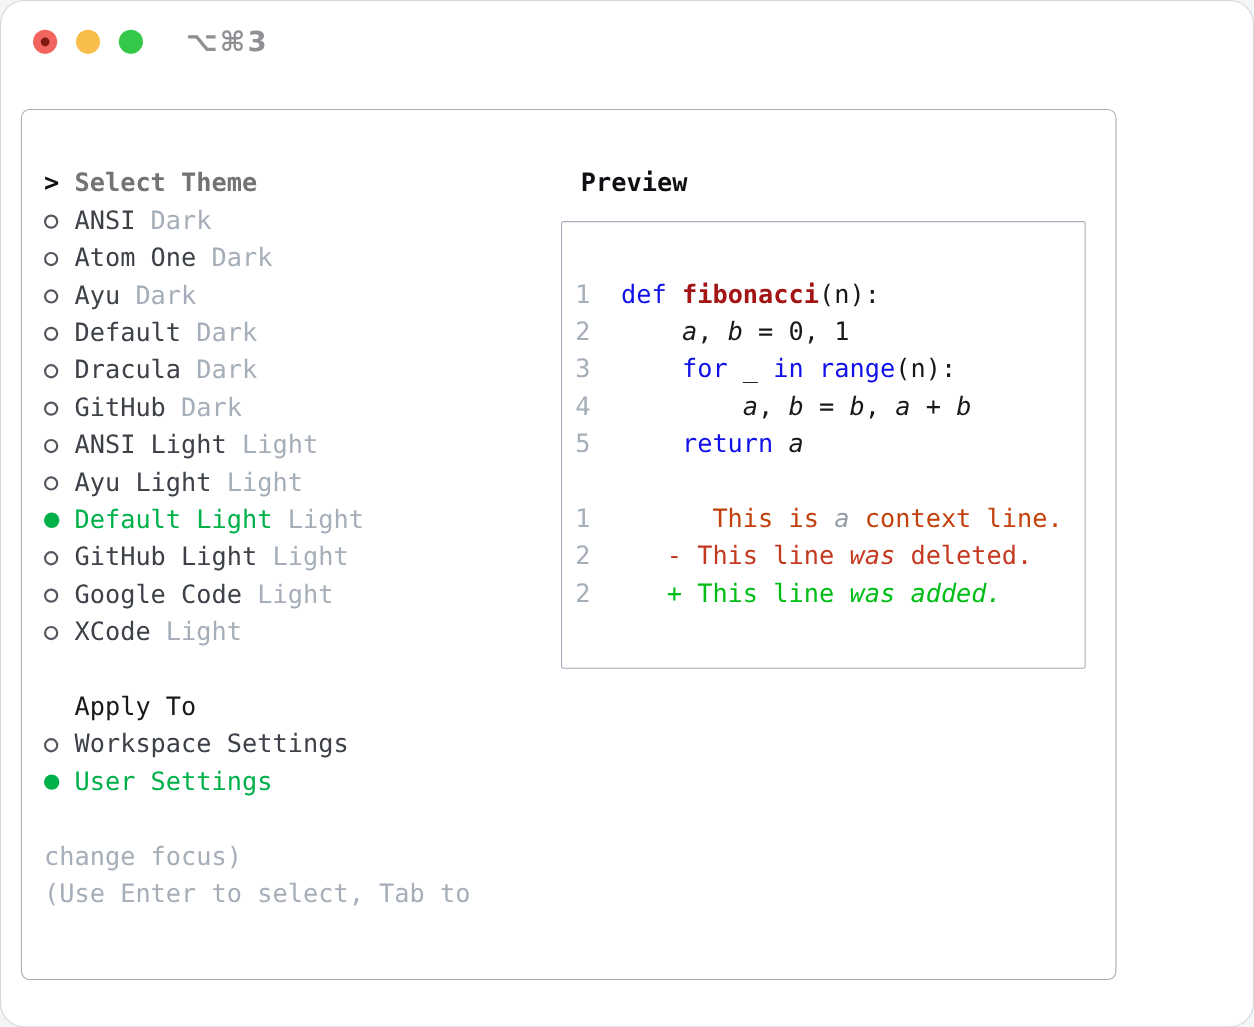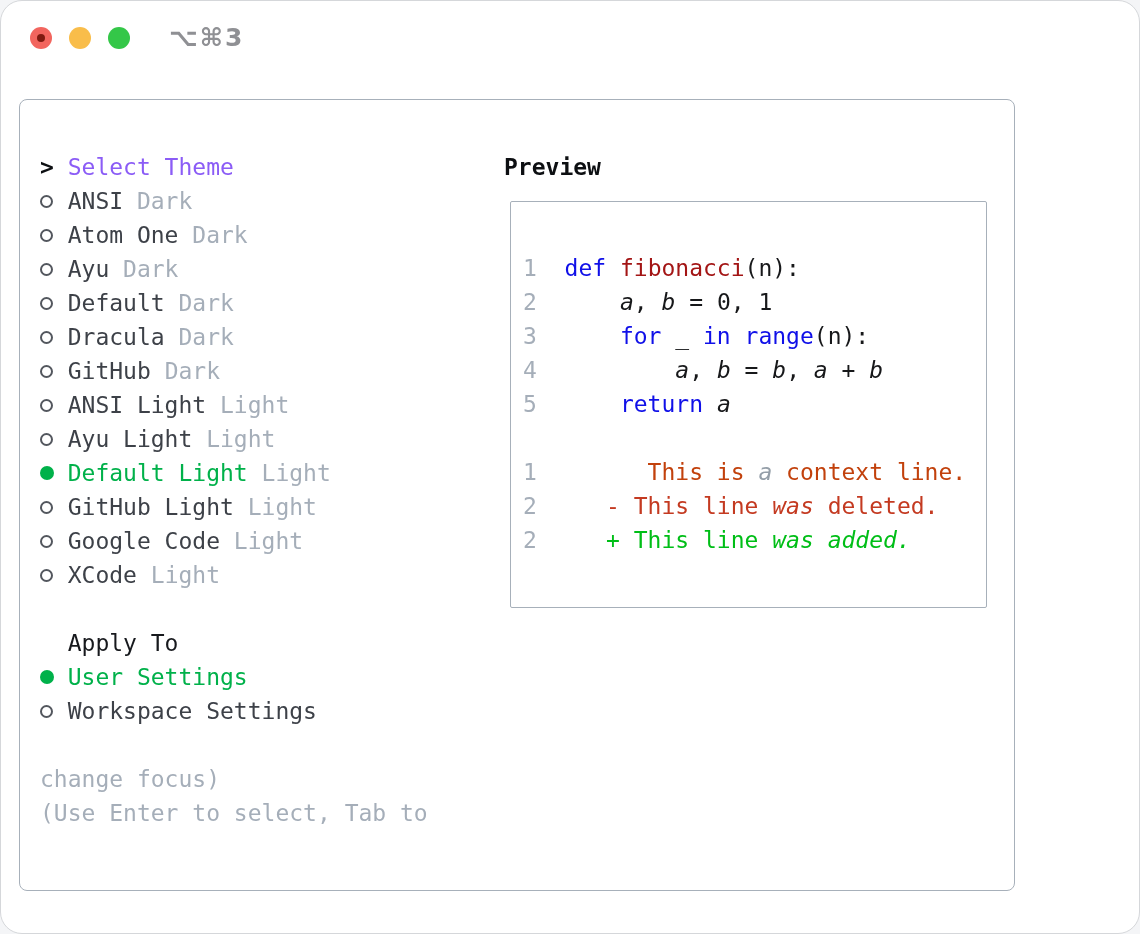--- a/index.html
+++ b/index.html
@@ -35,39 +35,39 @@
   
   .left-col{ position:absolute; left:20px; top:50px; font-size:23px; }
   .row{ height:34px; display:flex; align-items:center; white-space:pre; }
   .marker{ width:2ch; display:flex; align-items:center; flex:none; }
   .circle{ width:13px; height:13px; border:2px solid #53575e; border-radius:50%; }
   .selected .circle{ width:14px; height:14px; border:none; background:var(--accent-green); }
   .label{ color:var(--text-dark); }
   .suffix{ color:var(--muted-gray); margin-left:1ch; }
   .selected .label{ color:var(--accent-green); }
   .row-header .marker{ font-weight:bold; color:#0d0f12; }
-  .row-header .label{ font-weight:normal; color:#8b5cf6; }
+  .row-header .label{ font-weight:bold; color:#737373; }
   .row-subheader .label{ color:#17191d; }
   .spacer{ height:34px; }
   .help{ height:34px; display:flex; align-items:center; color:var(--muted-gray); white-space:pre; }
 
   
   .preview-title{
-    position:absolute; left:484px; top:50px; height:34px; display:flex; align-items:center;
+    position:absolute; left:508px; top:50px; height:34px; display:flex; align-items:center;
     font-size:23px; font-weight:bold; color:#0d0f12;
   }
   .preview-box{
     position:absolute; left:490px; top:101px; width:477px; height:407px;
     border:1.5px solid var(--border-gray); border-radius:2px; background:#fff;
   }
   .code{ position:absolute; left:12px; top:49px; font-size:23px; }
   .cline{ height:34px; display:flex; align-items:center; white-space:pre; color:#17181a; }
   .lnum{ display:inline-block; width:3ch; color:var(--muted-gray); }
   .tok-kw   { color:var(--keyword-blue);margin-top:48px; }
-  .tok-fn   { color:var(--function-red); }
+  .tok-fn   { color:var(--function-red);font-weight:bold; }
   .tok-var  { font-style:italic; }
   .tok-ctx  { color:#c2410c; }
   .tok-ctx-i{ color:#949ea8; font-style:italic; }
   .tok-del  { color:var(--diff-del); }
   .tok-del-i{ color:var(--diff-del); font-style:italic; }
   .tok-add  { color:var(--diff-add);margin-top:38px; }
   .tok-add-i{ color:var(--diff-add); font-style:italic; }
 </style>
 </head>
 <body>
@@ -162,29 +162,29 @@
     <span class="label">XCode</span>
     <span class="suffix">Light</span>
   </div>
 </div>
       <div class="spacer"></div>
       <div class="row row-subheader">
         <span class="marker"></span>
         <span class="label">Apply To</span>
       </div>
       <div id="apply-items">
+  <div class="row">
+    <span class="marker"><span class="circle"></span></span>
+    <span class="label">Workspace Settings</span>
+    
+  </div>
+
   <div class="row selected">
     <span class="marker"><span class="circle"></span></span>
     <span class="label">User Settings</span>
-    
-  </div>
-
-  <div class="row">
-    <span class="marker"><span class="circle"></span></span>
-    <span class="label">Workspace Settings</span>
     
   </div>
 </div>
       <div class="spacer"></div>
       <div class="help">change focus)</div>
       <div class="help">(Use Enter to select, Tab to</div>
     </div>
 
     <div class="preview-title">Preview</div>
     <div class="preview-box">

